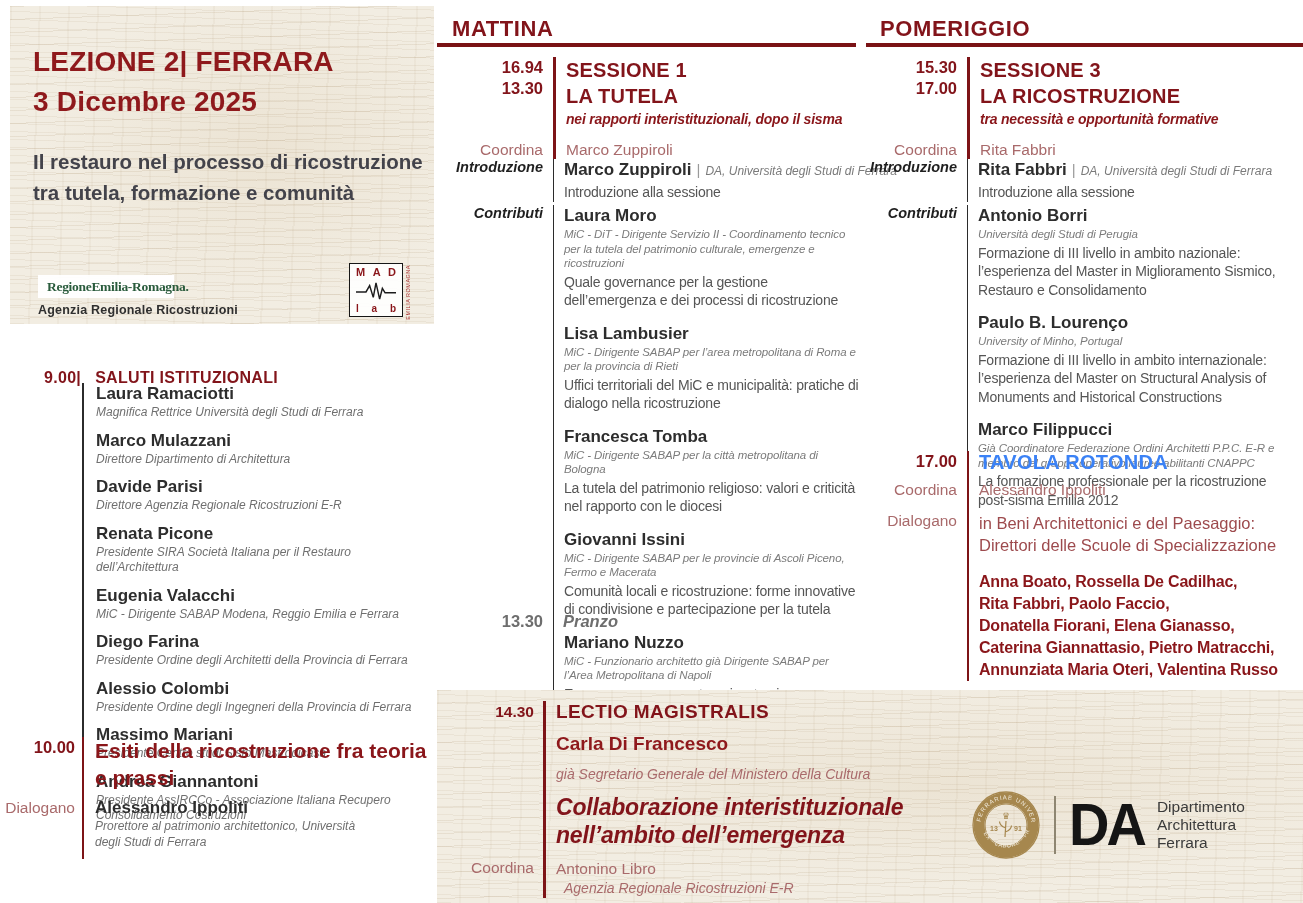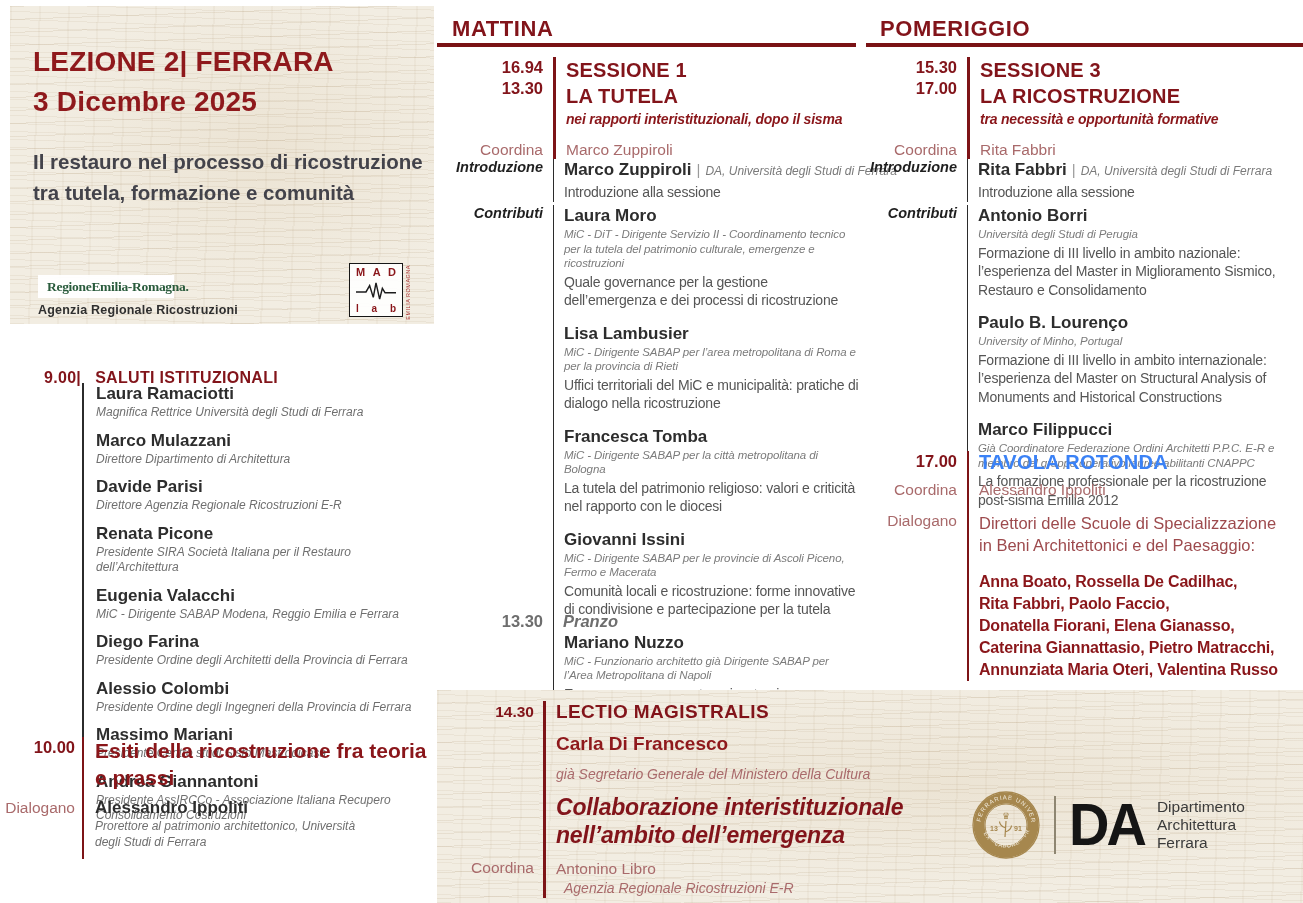--- a/index.html
+++ b/index.html
@@ -321,22 +321,22 @@
     <div class="cnt red-line-thin">
       <div class="tavola-title nw">TAVOLA ROTONDA</div>
     </div>
     <div class="lbl lbl-soft" style="padding-top:7px;">Coordina</div>
     <div class="cnt red-line-thin" style="padding-top:7px;">
       <span class="coord-name nw">Alessandro Ippoliti</span>
     </div>
     <div class="lbl lbl-soft" style="padding-top:13px;">Dialogano</div>
     <div class="cnt red-line-thin" style="padding-top:9px;">
       <div class="direttori">
+        <div class="nw">in Beni Architettonici e del Paesaggio:</div>
         <div class="nw">Direttori delle Scuole di Specializzazione</div>
-        <div class="nw">in Beni Architettonici e del Paesaggio:</div>
       </div>
       <div class="tavola-names">
         <div class="nw">Anna Boato, Rossella De Cadilhac,</div>
         <div class="nw">Rita Fabbri, Paolo Faccio,</div>
         <div class="nw">Donatella Fiorani, Elena Gianasso,</div>
         <div class="nw">Caterina Giannattasio, Pietro Matracchi,</div>
         <div class="nw">Annunziata Maria Oteri, Valentina Russo</div>
       </div>
     </div>
   </section>

